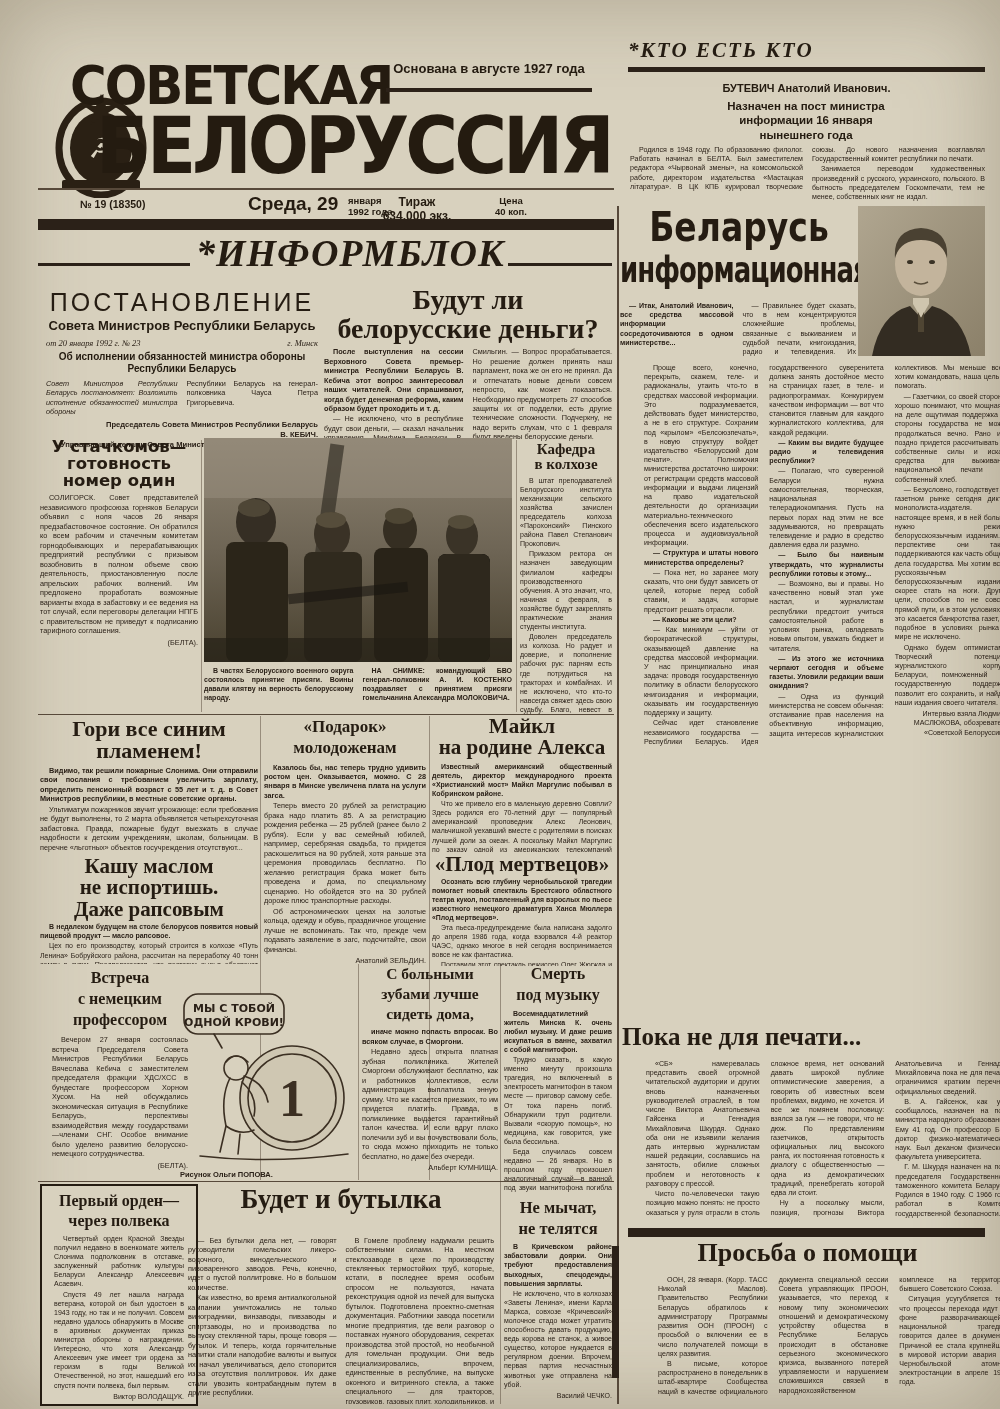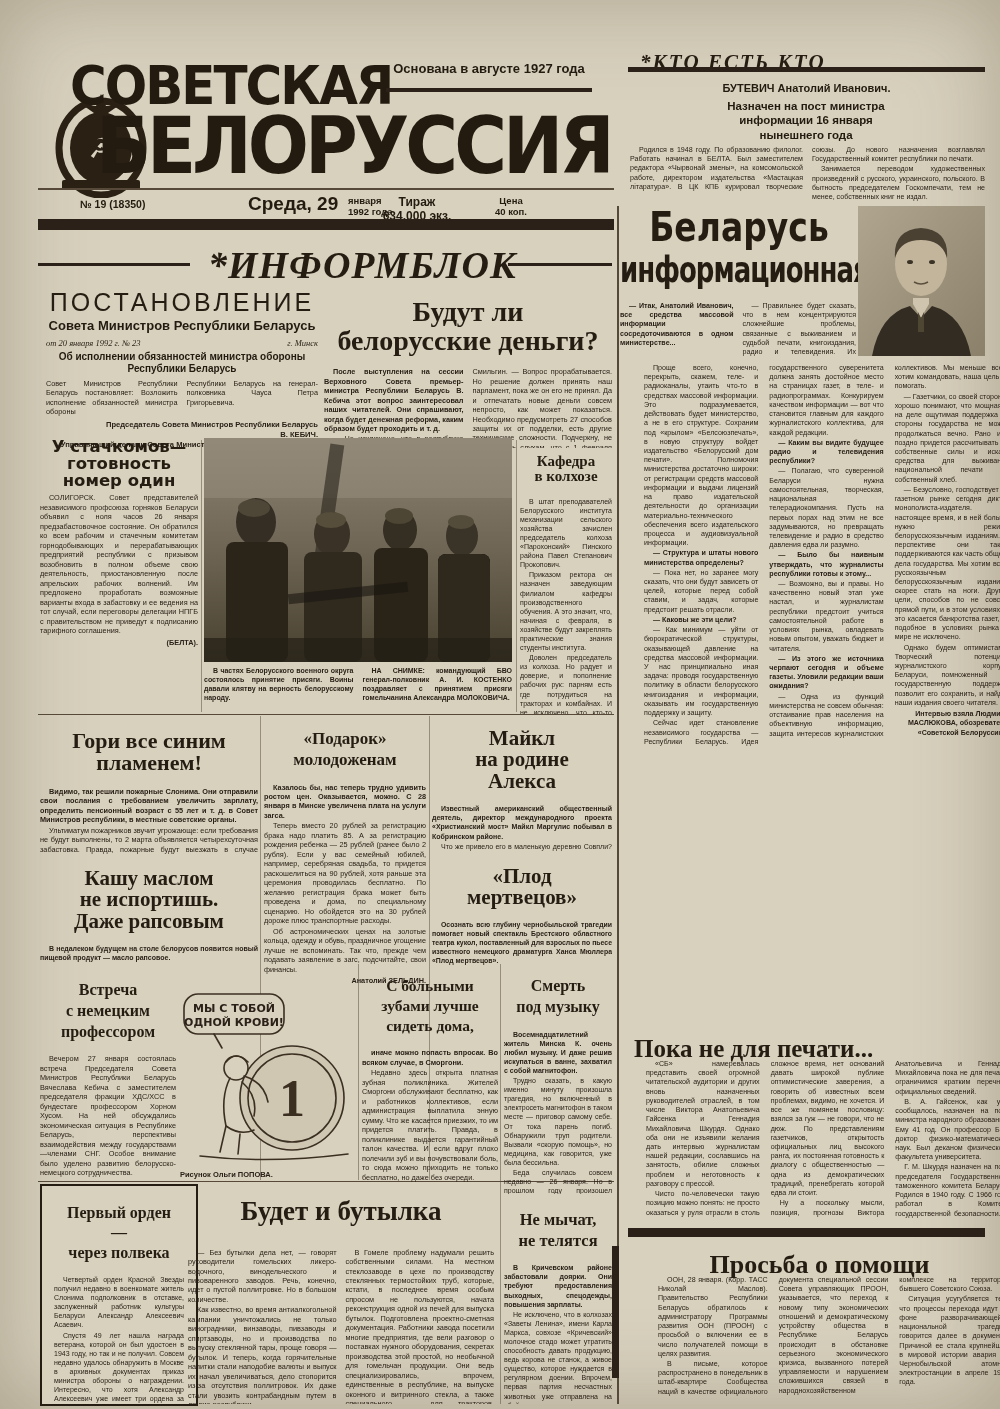--- a/index.html
+++ b/index.html
@@ -8,28 +8,28 @@
   html,body{margin:0;padding:0;background:#b8b09e;}
   #page{position:relative;width:1000px;height:1409px;background:var(--paper);
     overflow:hidden;font-family:"Liberation Sans",sans-serif;color:var(--ink);
     box-shadow:inset 0 0 90px rgba(90,75,50,.35);}
   .abs{position:absolute;}
   .rule{background:var(--ink);}
   .thin{background:#57493a;}
   .mast{font-family:"DejaVu Sans",sans-serif;font-weight:bold;color:#241b10;
     white-space:nowrap;transform-origin:left top;}
   .hser{font-family:"Liberation Serif",serif;font-weight:bold;color:#251c12;
-    text-align:center;margin:12px;line-height:1.02;}
+    text-align:center;margin:0;line-height:1.02;}
   .hsans{font-family:"DejaVu Sans",sans-serif;font-weight:bold;color:#251c12;
     text-align:center;margin:0;line-height:1.04;}
   .ital{font-style:italic;}
   .body{font:7.3px/1.3 "Liberation Sans",sans-serif;text-align:justify;color:var(--ink);overflow:hidden;}
   .body p{margin:0 0 1px 0;text-indent:9px;}
   .body p.q{font-weight:bold;}
-  .body p.by{text-align:right;font-weight:bold;text-indent:0;margin-top:2px;}
+  .body p.by{text-align:right;font-weight:normal;text-indent:0;margin-top:2px;}
   .cols2{column-count:2;column-gap:9px;}
   .cols3{column-count:3;column-gap:11px;margin-left:24px;}
   .center{text-align:center;}
   .small-b{font-weight:bold;font-size:9.5px;line-height:1.15;color:#241b10;}
   .meta-row{display:flex;justify-content:space-between;font-style:italic;
     font-family:"Liberation Serif",serif;font-size:8.5px;}
   .sig{font-size:7.6px;font-weight:bold;text-align:right;line-height:1.35;}
   .boxed{border:2px solid #251c12;padding:5px 12px;background:var(--paper);}
 </style>
 </head>
@@ -92,21 +92,21 @@
     <div class="small-b center" style="font-size:13px;margin-top:2px;">Совета Министров Республики Беларусь</div>
     <div class="meta-row" style="margin-top:4px;">
       <span>от 20 января 1992 г. № 23</span>
       <span>г. Минск</span>
     </div>
     <div class="small-b center" style="font-size:10px;line-height:1.2;margin-top:3px;">
       <div>Об исполнении обязанностей министра обороны</div>
       <div>Республики Беларусь</div>
     </div>
     <div style="display:flex;gap:9px;margin-top:4px;">
-      <div class="body" style="width:50%;">Совет Министров Республики Беларусь постановляет: Возложить исполнение обязанностей министра обороны</div>
+      <div class="body" style="width:50%;font-style:italic;">Совет Министров Республики Беларусь постановляет: Возложить исполнение обязанностей министра обороны</div>
       <div class="body" style="width:50%;">Республики Беларусь на генерал-полковника Чауса Петра Григорьевича.</div>
     </div>
     <div class="sig" style="margin-top:3px;">
       <div>Председатель Совета Министров Республики Беларусь</div>
       <div>В. КЕБИЧ.</div>
       <div style="text-align:center;">Управляющий делами Совета Министров Республики Беларусь</div>
 
     </div>
   </div>
 
@@ -237,21 +237,21 @@
 
   <div class="abs" style="left:432px;top:854px;width:180px;height:112px;overflow:hidden;">
     <h3 class="hser" style="font-size:21px;">«Плод мертвецов»</h3>
     <div class="body" style="margin-top:3px;font-size:6.9px;">
         <p class="q">Осознать всю глубину чернобыльской трагедии помогает новый спектакль Брестского областного театра кукол, поставленный для взрослых по пьесе известного немецкого драматурга Ханса Мюллера «Плод мертвецов».</p>
         <p>Эта пьеса-предупреждение была написана задолго до апреля 1986 года, когда взорвался 4-й реактор ЧАЭС, однако многое в ней сегодня воспринимается вовсе не как фантастика.</p>
         <p>Поставили этот спектакль режиссер Олег Жюгжда и художник Валерий Рачковский.</p>
       </div>
   </div>
 
-  <div class="abs" style="left:40px;top:968px;width:136px;height:212px;overflow:hidden;">
+  <div class="abs" style="left:52px;top:968px;width:136px;height:212px;overflow:hidden;">
     <h3 class="hser" style="font-size:16px;line-height:1.3;">
       <span>Встреча</span><br>
       <span>с немецким</span><br>
       <span>профессором</span>
     </h3>
     <div class="body" style="margin-top:5px;">
         <p>Вечером 27 января состоялась встреча Председателя Совета Министров Республики Беларусь Вячеслава Кебича с заместителем председателя фракции ХДС/ХСС в бундестаге профессором Хорном Хусом. На ней обсуждались экономическая ситуация в Республике Беларусь, перспективы взаимодействия между государствами —членами СНГ. Особое внимание было уделено развитию белорусско-немецкого сотрудничества.</p>
         <p class="by">(БЕЛТА).</p>
       </div>
   </div>

